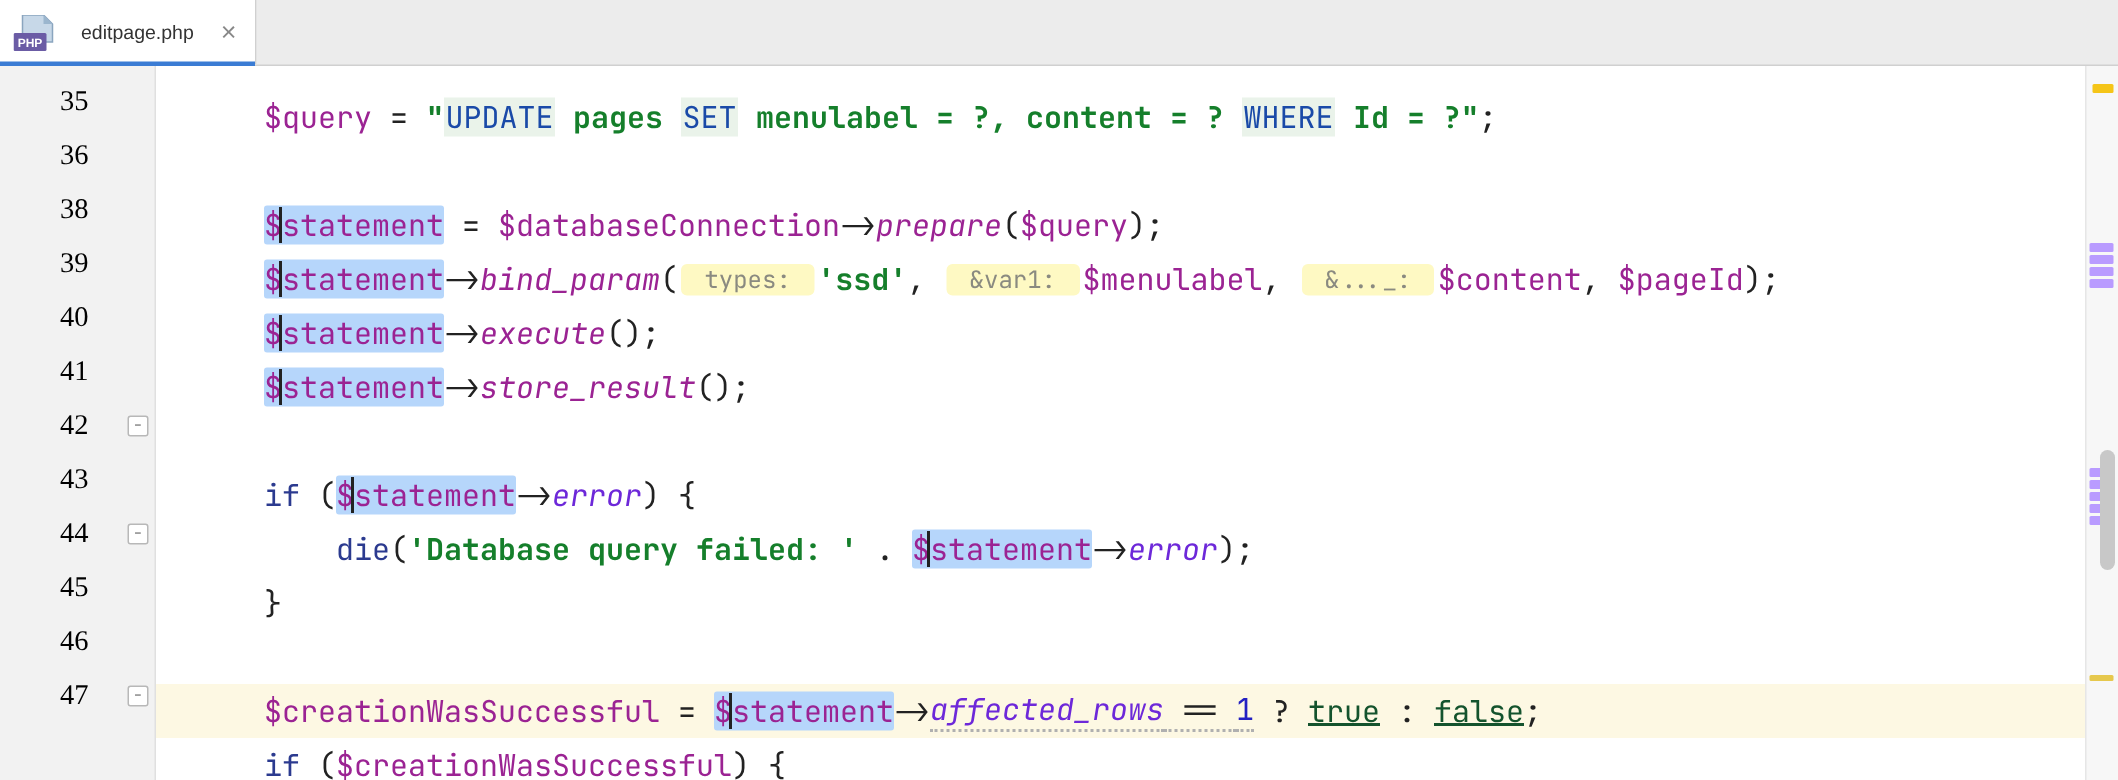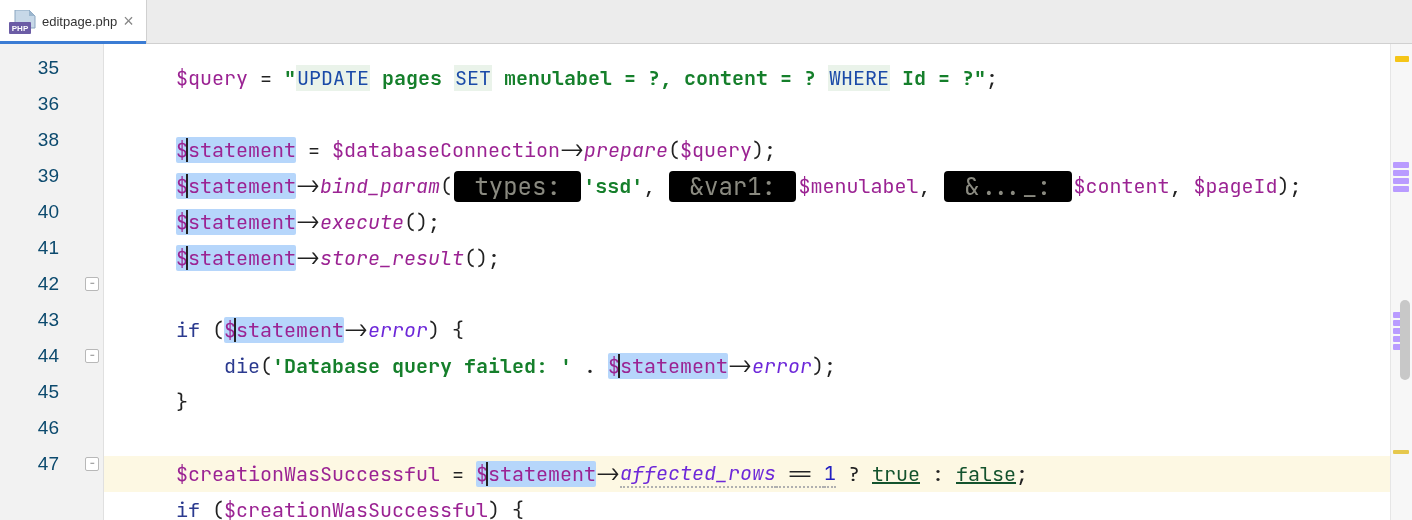--- a/index.html
+++ b/index.html
@@ -19,21 +19,21 @@
     display: flex;
     align-items: stretch;
     position: relative;
   }
   .tab {
     background: #ffffff;
     border-right: 1px solid #d0d0d0;
     display: flex;
     align-items: center;
     padding: 0 10px 0 8px;
-    gap: 4px;
+    gap: 16px;
     position: relative;
   }
   .tab.active::after{
     content:"";
     position:absolute;
     left:0; right:0; bottom:-1px;
     height:3px;
     background:#3b7cd4;
   }
   .tab-icon {
@@ -69,24 +69,24 @@
     position:relative;
   }
   .gutter-row {
     height: 36px;
     display:flex;
     align-items:center;
     justify-content:flex-end;
     position:relative;
   }
   .lineno {
-    color:#0c4a6e;
+    color:#000000;
     font-size:19px;
     padding-right: 44px;
-    font-family: Liberation Sans, sans-serif;
+    font-family: Liberation Serif, serif;
   }
   .fold-marker {
     position:absolute;
     right:4px;
     width:14px; height:14px;
     border:1px solid #b8b8b8;
     background:#fff;
     font-size:12px;
     line-height:11px;
     text-align:center;
@@ -112,25 +112,25 @@
   }
   .tok-var { color:#9b2393; }          
   .tok-key { color:#2b3a8f; }          
   .tok-sqlkw { color:#1a4aa8; background:#eaf3ea; font-weight:400; padding:0 1px;}
   .tok-str { color:#157f2b; font-weight:600; }
   .tok-method { color:#9b2393; font-style:italic; }
   .tok-punc { color:#222; }
   .tok-num { color:#2320c2; }
   .tok-const { color:#14532d;text-decoration:underline; }
   .tok-paramhint {
-    background:#000000;
+    background:#fef9c3;
     color:#8a8a80;
     border-radius:4px;
     padding:0 6px;
-    font-size:24px;
+    font-size:16px;
     margin:0 2px;
   }
   .highlight-sel {
     background:#b6d6fb;
     border-radius:2px;
   }
   .caret-in {
     position:relative;
   }
   .caret-in::before{

